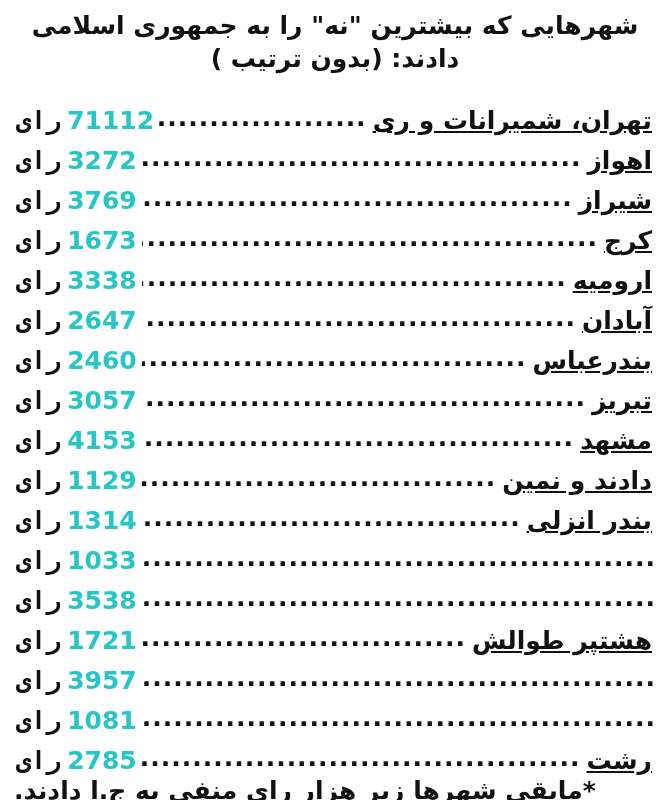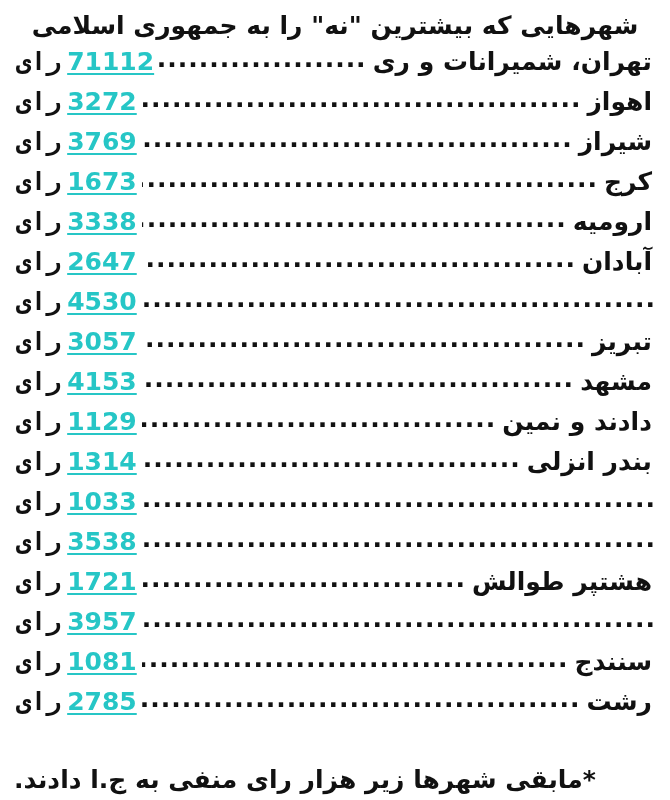--- a/index.html
+++ b/index.html
@@ -51,40 +51,41 @@
     font-weight: 700;
     line-height: 1.0;
     height: 40px;
     white-space: nowrap;
     color: #111111;
   }
   .city {
     flex: 0 0 auto;
     padding-left: 6px;
     padding-right: 4px;
+    text-decoration: underline;
   }
   .dots {
     flex: 1 1 auto;
     overflow: hidden;
     font-size: 25px;
     font-weight: 700;
     letter-spacing: 1px;
     color: #111111;
     position: relative;
     top: -3px;
     min-width: 10px;
   }
   .count {
     flex: 0 0 auto;
     color: #26c6c6;
-    text-decoration: underline;
     text-underline-offset: 3px;
     padding: 0 5px 12px 6px;
     direction: ltr;
     unicode-bidi: embed;
+    margin-top: 27px;
   }
   .unit {
     flex: 0 0 auto;
     padding-left: 2px;
     font-family: Liberation Mono, monospace;
   }
   .footnote {
     font-size: 25px;
     font-weight: 700;
     direction: rtl;
@@ -95,20 +96,21 @@
     white-space: nowrap;
   }
 </style>
 </head>
 <body>
 
 <div class="page">
 
   <div class="title">
     <span class="title-line">شهرهایی که بیشترین "نه" را به جمهوری اسلامی</span>
+    <span class="title-line">دادند: (بدون ترتیب )</span>
   </div>
 
   <div class="list">
 
     <div class="row">
       <span class="city">تهران، شمیرانات و ری</span>
       <span class="dots">............................................................</span>
       <span class="count">71112</span>
       <span class="unit">رای</span>
     </div>
@@ -142,22 +144,23 @@
     </div>
 
     <div class="row">
       <span class="city">آبادان</span>
       <span class="dots">............................................................</span>
       <span class="count">2647</span>
       <span class="unit">رای</span>
     </div>
 
     <div class="row">
-      <span class="dots">............................................................</span>
-      <span class="count">4530</span>
+      <span class="city">بندرعباس</span>
+      <span class="dots">............................................................</span>
+      <span class="count">2460</span>
       <span class="unit">رای</span>
     </div>
 
     <div class="row">
       <span class="city">تبریز</span>
       <span class="dots">............................................................</span>
       <span class="count">3057</span>
       <span class="unit">رای</span>
     </div>
 
@@ -201,21 +204,20 @@
       <span class="unit">رای</span>
     </div>
 
     <div class="row">
       <span class="dots">............................................................</span>
       <span class="count">3957</span>
       <span class="unit">رای</span>
     </div>
 
     <div class="row">
-      <span class="city">سنندج</span>
       <span class="dots">............................................................</span>
       <span class="count">1081</span>
       <span class="unit">رای</span>
     </div>
 
     <div class="row">
       <span class="city">رشت</span>
       <span class="dots">............................................................</span>
       <span class="count">2785</span>
       <span class="unit">رای</span>

